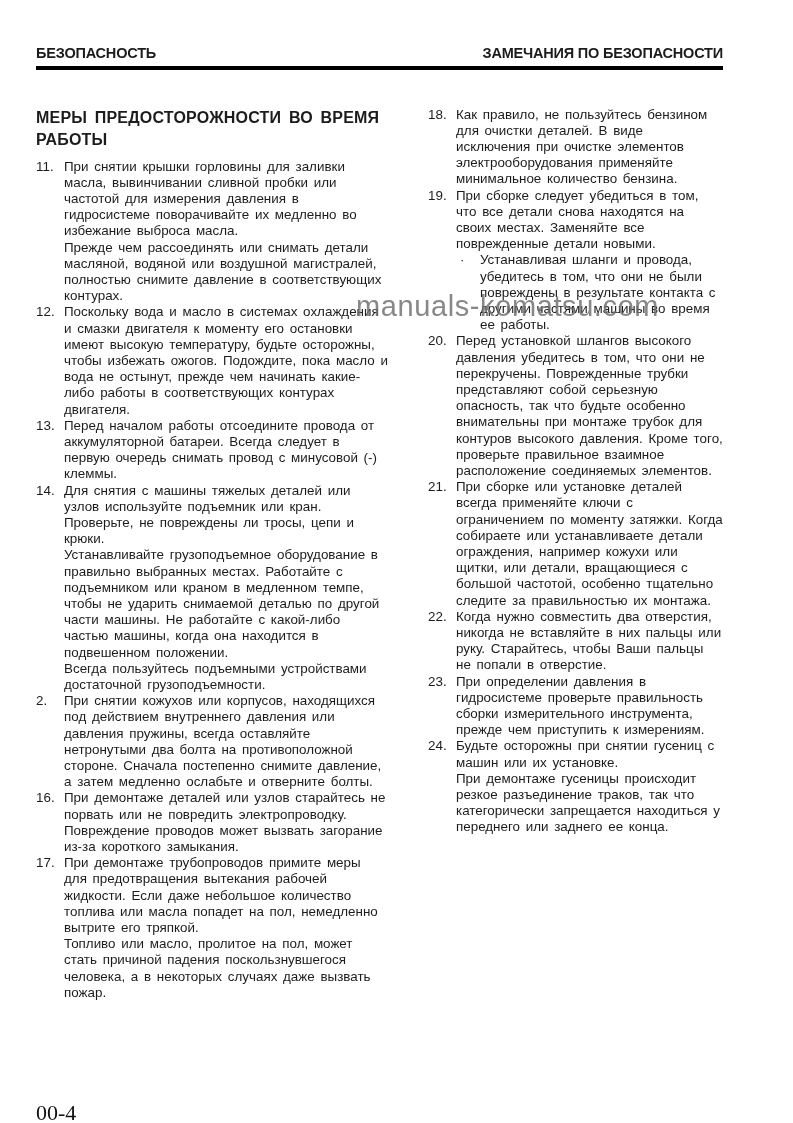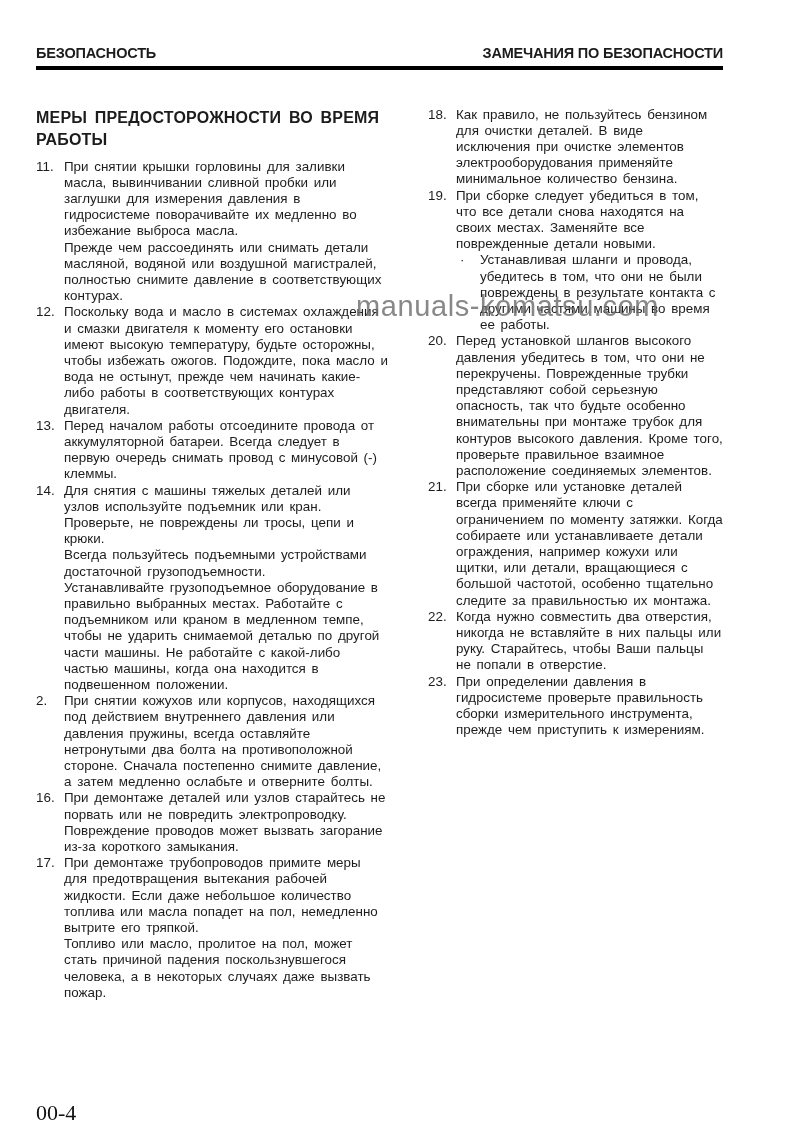--- a/index.html
+++ b/index.html
@@ -74,21 +74,21 @@
   <div class="hdr-rule"></div>
 
   <div class="main">
 
     <div class="col-left">
       <h2 class="section-title">МЕРЫ ПРЕДОСТОРОЖНОСТИ ВО ВРЕМЯ РАБОТЫ</h2>
 
       <div class="item">
         <span class="num">11.</span>
         <div class="body">
-          <p>При снятии крышки горловины для заливки масла, вывинчивании сливной пробки или заглушки для измерения давления в гидросистеме поворачивайте их медленно во избежание выброса масла.</p>
+          <p>При снятии крышки горловины для заливки масла, вывинчивании сливной пробки или частотой для измерения давления в гидросистеме поворачивайте их медленно во избежание выброса масла.</p>
           <p>Прежде чем рассоединять или снимать детали масляной, водяной или воздушной магистралей, полностью снимите давление в соответствующих контурах.</p>
         </div>
       </div>
 
       <div class="item">
         <span class="num">12.</span>
         <div class="body">
           <p>Поскольку вода и масло в системах охлаждения и смазки двигателя к моменту его остановки имеют высокую температуру, будьте осторожны, чтобы избежать ожогов. Подождите, пока масло и вода не остынут, прежде чем начинать какие-либо работы в соответствующих контурах двигателя.</p>
         </div>
       </div>
@@ -97,22 +97,22 @@
         <span class="num">13.</span>
         <div class="body">
           <p>Перед началом работы отсоедините провода от аккумуляторной батареи. Всегда следует в первую очередь снимать провод с минусовой (-) клеммы.</p>
         </div>
       </div>
 
       <div class="item">
         <span class="num">14.</span>
         <div class="body">
           <p>Для снятия с машины тяжелых деталей или узлов используйте подъемник или кран. Проверьте, не повреждены ли тросы, цепи и крюки.</p>
+          <p>Устанавливайте грузоподъемное оборудование в правильно выбранных местах. Работайте с подъемником или краном в медленном темпе, чтобы не ударить снимаемой деталью по другой части машины. Не работайте с какой-либо частью машины, когда она находится в подвешенном положении.</p>
           <p>Всегда пользуйтесь подъемными устройствами достаточной грузоподъемности.</p>
-          <p>Устанавливайте грузоподъемное оборудование в правильно выбранных местах. Работайте с подъемником или краном в медленном темпе, чтобы не ударить снимаемой деталью по другой части машины. Не работайте с какой-либо частью машины, когда она находится в подвешенном положении.</p>
         </div>
       </div>
 
       <div class="item">
         <span class="num">2.</span>
         <div class="body">
           <p>При снятии кожухов или корпусов, находящихся под действием внутреннего давления или давления пружины, всегда оставляйте нетронутыми два болта на противоположной стороне. Сначала постепенно снимите давление, а затем медленно ослабьте и отверните болты.</p>
         </div>
       </div>
 
@@ -173,20 +173,27 @@
         </div>
       </div>
 
       <div class="item">
         <span class="num">23.</span>
         <div class="body">
           <p>При определении давления в гидросистеме проверьте правильность сборки измерительного инструмента, прежде чем приступить к измерениям.</p>
         </div>
       </div>
 
+      <div class="item">
+        <span class="num">24.</span>
+        <div class="body">
+          <p>Будьте осторожны при снятии гусениц с машин или их установке.</p>
+          <p>При демонтаже гусеницы происходит резкое разъединение траков, так что категорически запрещается находиться у переднего или заднего ее конца.</p>
+        </div>
+      </div>
     </div>
 
   </div>
 </div>
 
 <div class="watermark">manuals-komatsu.com</div>
 
 <div class="footer-page">00-4</div>
 
 </body></html>

